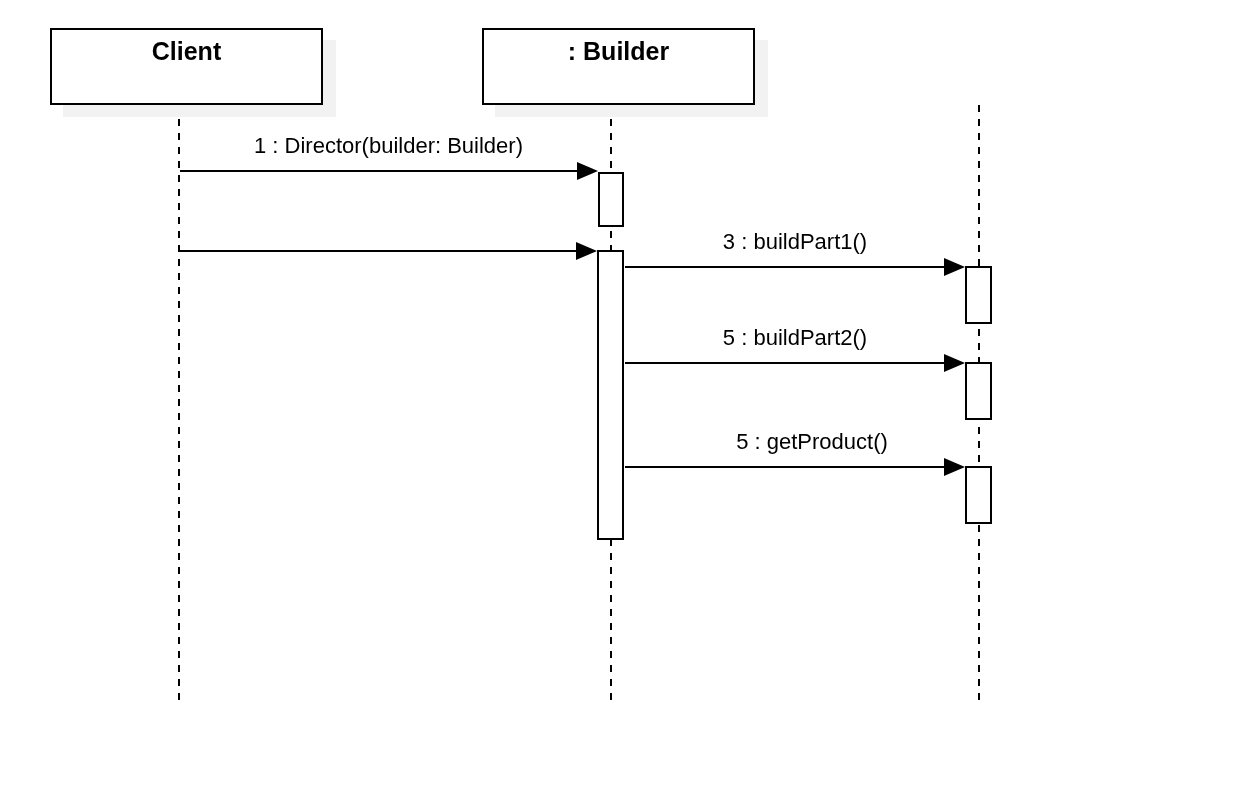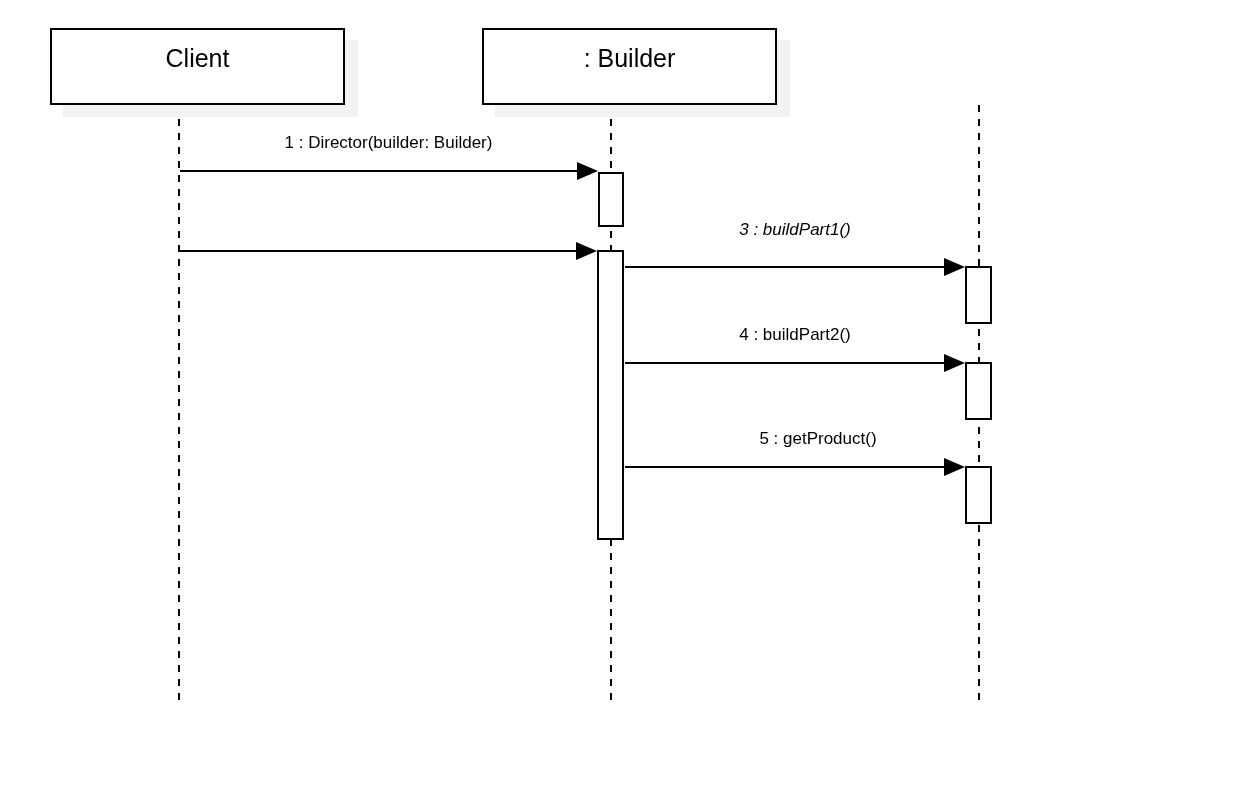--- a/index.html
+++ b/index.html
@@ -11,27 +11,27 @@
   .canvas{
     position:relative;
     width:1238px;height:802px;
     background:var(--bg);
     font-family:"Liberation Sans",sans-serif;
     color:var(--line);
     overflow:hidden;
   }
   .head{
     position:absolute;box-sizing:border-box;
-    width:295px;height:77px;
+    width:273px;height:77px;
     background:var(--bg);
     border:2px solid var(--line);
     box-shadow:13px 12px 0 0 var(--shadow);
     display:flex;justify-content:center;align-items:flex-start;
-    padding-top:13px;
-    font-weight:normal;font-size:25px;line-height:1.2;
+    padding-top:6px;
+    font-weight:bold;font-size:25px;line-height:1.2;
   }
   .lifeline{
     position:absolute;width:2px;top:105px;height:597px;
     background:repeating-linear-gradient(to bottom,var(--line) 0 7px,transparent 7px 14px);
   }
   .activation{
     position:absolute;box-sizing:border-box;
     background:var(--bg);
     border:2px solid var(--line);
   }
@@ -39,21 +39,21 @@
     position:absolute;height:2px;background:var(--line);
   }
   .msg-arrowhead{
     position:absolute;width:0;height:0;
     border-left:21px solid var(--line);
     border-top:9px solid transparent;
     border-bottom:9px solid transparent;
   }
   .msg-label{
     position:absolute;
-    font-size:17px;line-height:1.15;
+    font-size:22px;line-height:1.15;
     text-align:center;white-space:nowrap;
   }
 </style>
 </head>
 <body>
 
 <div class="canvas">
 
   <div class="lifeline" style="left:178px;"></div>
   <div class="lifeline" style="left:610px;height:600px;"></div>
@@ -72,25 +72,25 @@
   <div class="activation" style="left:965px;top:362px;width:27px;height:58px;"></div>
   <div class="activation" style="left:965px;top:466px;width:27px;height:58px;"></div>
 
   <div class="msg-label" style="left:180px;top:133px;width:417px;">1 : Director(builder: Builder)</div>
   <div class="msg-line" style="left:180px;top:170px;width:397px;"></div>
   <div class="msg-arrowhead" style="left:577px;top:162px;"></div>
 
   <div class="msg-line" style="left:180px;top:250px;width:396px;"></div>
   <div class="msg-arrowhead" style="left:576px;top:242px;"></div>
 
-  <div class="msg-label" style="left:625px;top:220px;width:340px;font-style:italic;">3 : buildPart1()</div>
+  <div class="msg-label" style="left:625px;top:229px;width:340px;">3 : buildPart1()</div>
   <div class="msg-line" style="left:625px;top:266px;width:319px;"></div>
   <div class="msg-arrowhead" style="left:944px;top:258px;"></div>
 
-  <div class="msg-label" style="left:625px;top:325px;width:340px;">4 : buildPart2()</div>
+  <div class="msg-label" style="left:625px;top:325px;width:340px;">5 : buildPart2()</div>
   <div class="msg-line" style="left:625px;top:362px;width:319px;"></div>
   <div class="msg-arrowhead" style="left:944px;top:354px;"></div>
 
-  <div class="msg-label" style="left:648px;top:429px;width:340px;">5 : getProduct()</div>
+  <div class="msg-label" style="left:625px;top:429px;width:340px;padding-left:17px;">5 : getProduct()</div>
   <div class="msg-line" style="left:625px;top:466px;width:319px;"></div>
   <div class="msg-arrowhead" style="left:944px;top:458px;"></div>
 
 </div>
 
 </body></html>

